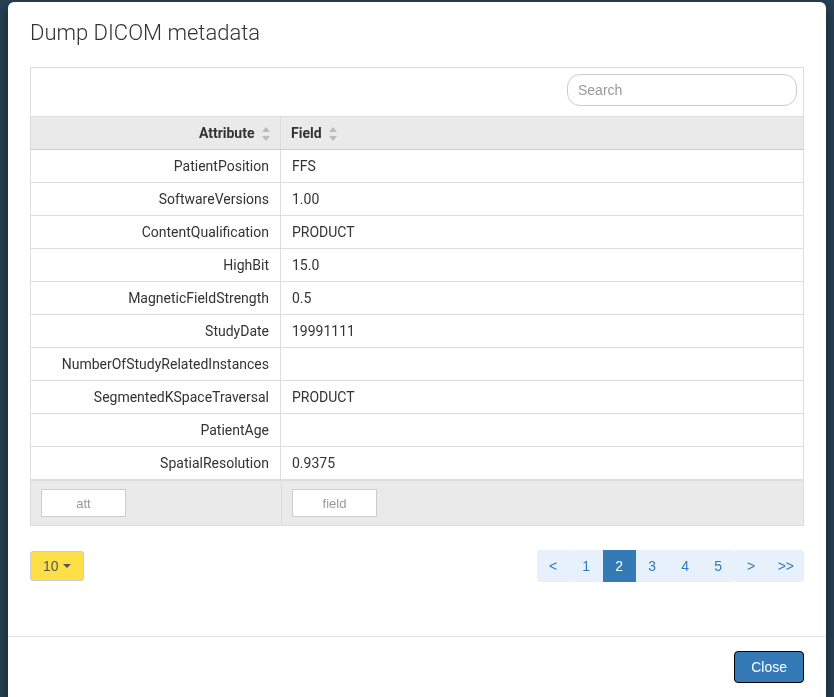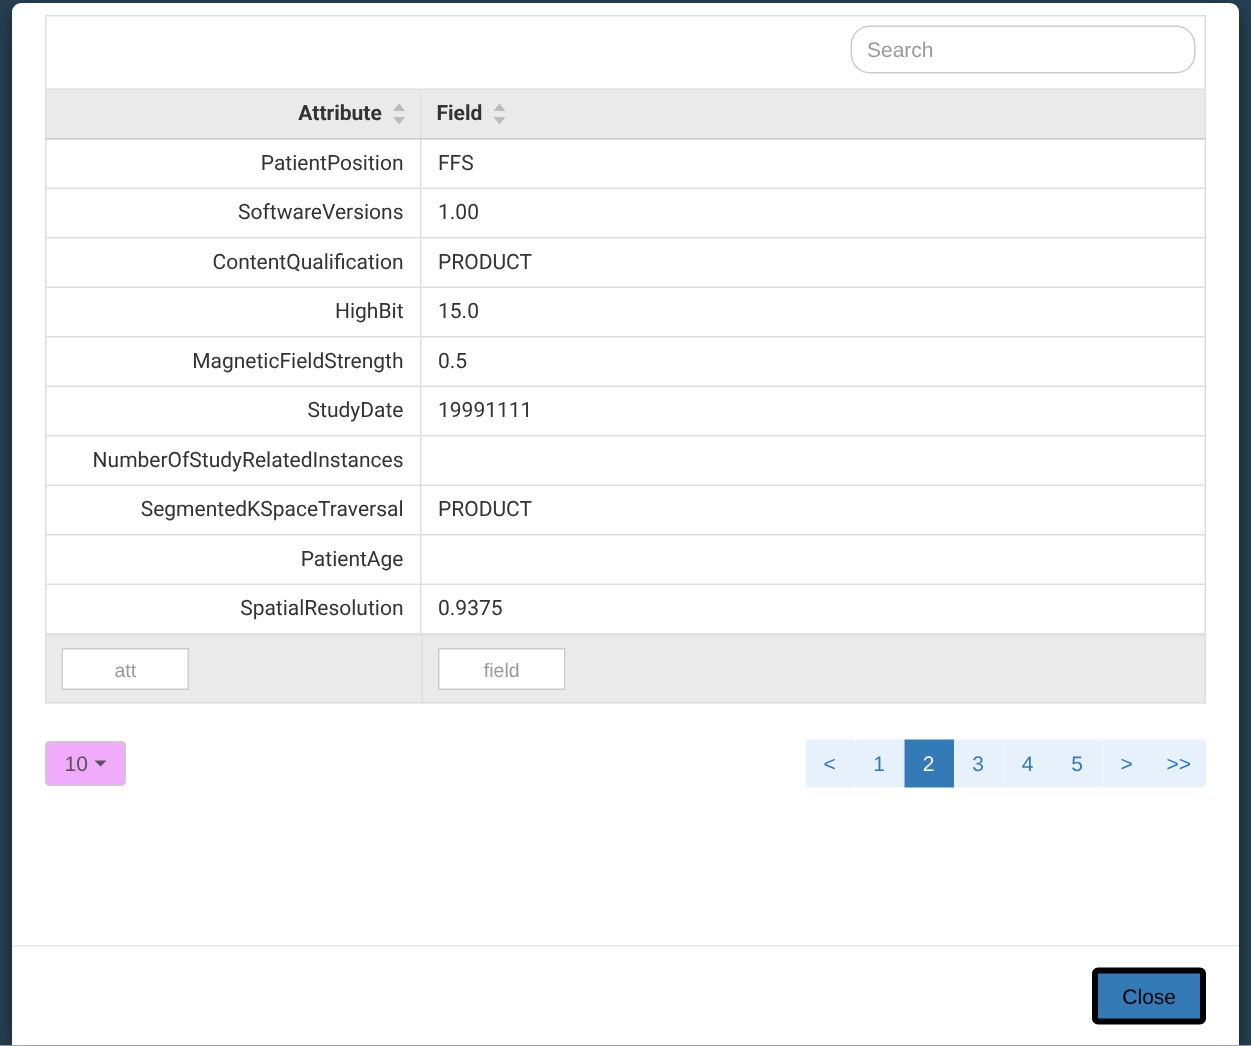--- a/index.html
+++ b/index.html
@@ -162,21 +162,21 @@
       color: #999;
     }
     .bottom-controls {
       display: flex;
       justify-content: space-between;
       align-items: center;
       margin-top: 24px;
     }
     .page-size-btn {
       border: 1px solid #ccc;
-      background: #f0abfc;
+      background: #fde047;
       padding: 6px 12px;
       border-radius: 3px;
       font-size: 14px;
       color: #555;
       cursor: pointer;
       display: flex;
       align-items: center;
       gap: 4px;
     }
     .caret-down {
@@ -213,36 +213,39 @@
       border-radius: 0 3px 3px 0;
     }
     .modal-footer {
       border-top: 1px solid #e5e5e5;
       padding: 14px 22px;
       display: flex;
       justify-content: flex-end;
     }
     .close-btn {
       background: #337ab7;
-      color: #000000;
-      border: 4px solid #000000;
+      color: #ffffff;
+      border: 1px solid #000000;
       padding: 7px 16px;
       border-radius: 4px;
       font-size: 14px;
       cursor: pointer;
     }
   </style>
 </head>
 <body>
 
 <div class="bg-text">2.25.969524913222516/3  2.25.96952491322251673929933067942589477287</div>
 
 <div class="modal-backdrop"></div>
 
 <div class="modal">
+  <div class="modal-header">
+    <div class="modal-title">Dump DICOM metadata</div>
+  </div>
 
   <div class="modal-body">
     <div class="top-bar">
       <input class="search-input" placeholder="Search" style="">
     </div>
 
     <table>
       <thead>
         <tr>
           <th class="attr">

